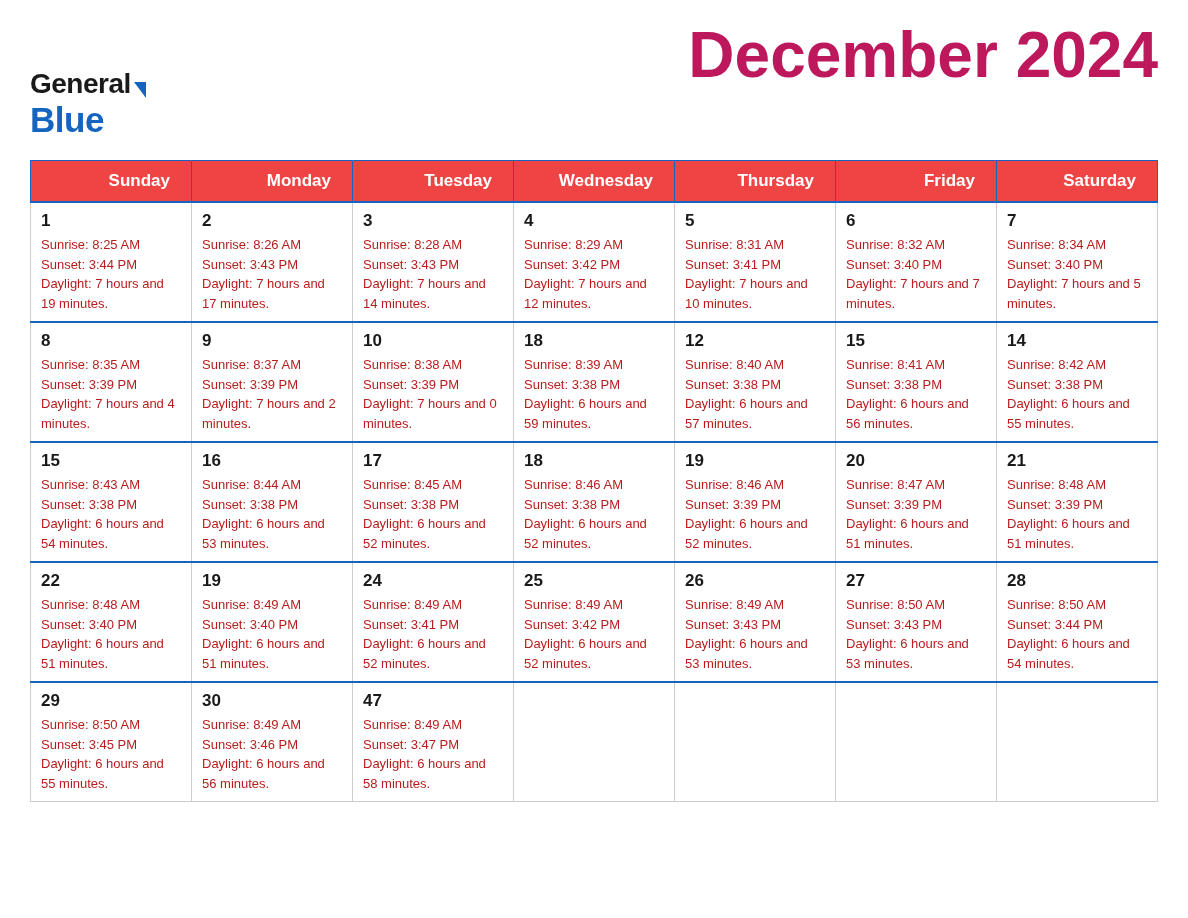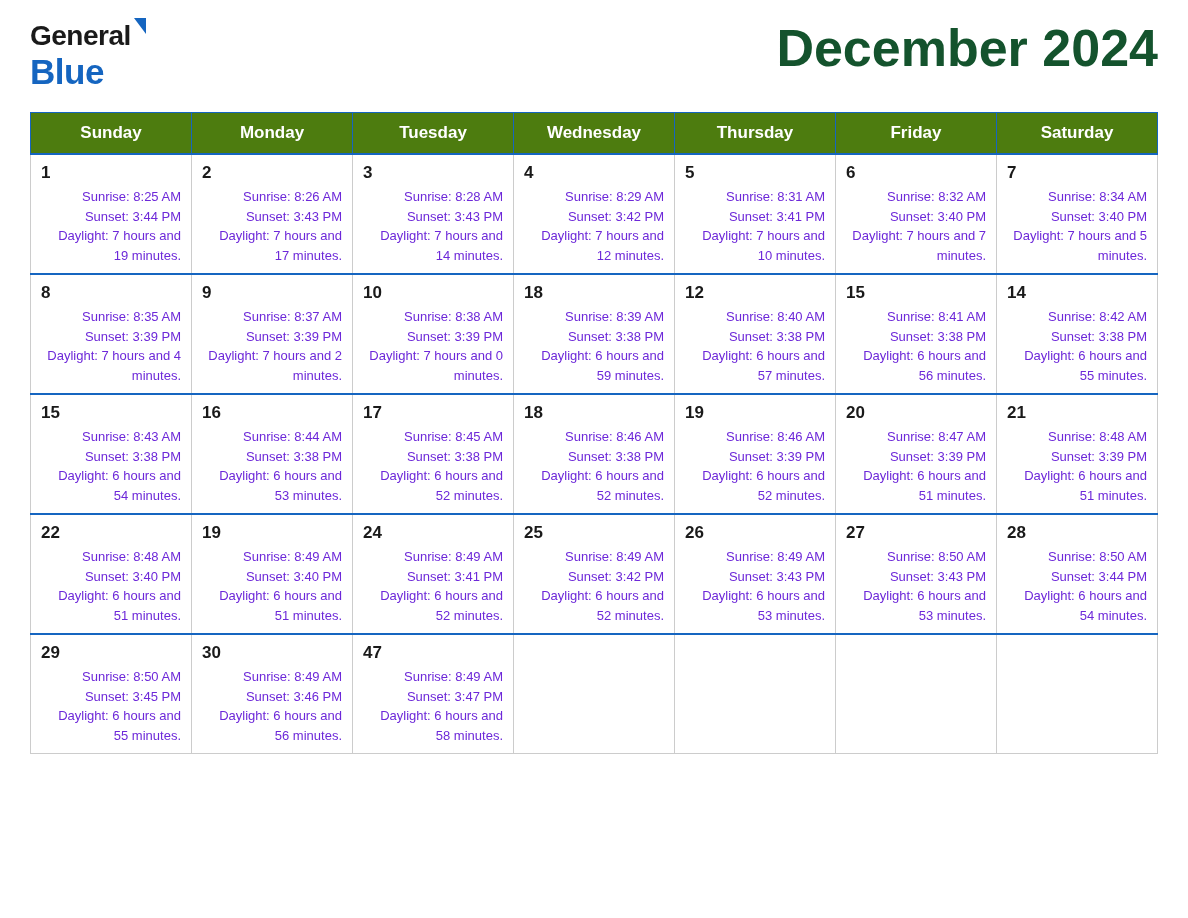--- a/index.html
+++ b/index.html
@@ -40,42 +40,42 @@
       border-left: 12px solid transparent;
       border-top: 16px solid #1565c0;
       margin-left: 3px;
       vertical-align: middle;
       transform: translateY(-2px);
     }
     .title-area {
       text-align: right;
     }
     .month-title {
-      font-size: 52px;
-      font-weight: bold;
-      color: #14532d;
+      font-size: 64px;
+      font-weight: bold;
+      color: #be185d;
       line-height: 1.1;
     }
     .location {
       font-size: 22px;
       color: #444;
       margin-top: 4px;
     }
     .calendar {
       width: 100%;
       border-collapse: collapse;
       border: 1px solid #bbb;
     }
     .calendar th {
-      background-color: #4d7c0f;
+      background-color: #ef4444;
       color: #fff;
       font-size: 17px;
       font-weight: 600;
-      padding: 10px 12px;
-      text-align: center;
+      padding: 10px 21px;
+      text-align: right;
       border: 1px solid #1565c0;
     }
     .calendar td {
       vertical-align: top;
       border: 1px solid #ccc;
       padding: 8px 10px;
       width: 14.28%;
       min-height: 110px;
       font-size: 13px;
       color: #222;
@@ -85,30 +85,30 @@
     }
     .day-number {
       font-size: 17px;
       font-weight: bold;
       color: #1a1a1a;
       display: block;
       margin-bottom: 4px;
     }
     .day-info {
       line-height: 1.5;
-      color: #6d28d9;
+      color: #b91c1c;
       font-size: 13px;
-      text-align: right;
     }
     .empty-cell {
       background: #fff;
     }
     .logo-line {
       display: flex;
-      align-items: flex-start;
+      align-items: flex-end;
+      margin-top: 48px;
     }
   </style>
 </head>
 <body>
 
 <div class="header">
   <div class="logo">
     <div class="logo-line">
       <span class="logo-general">General</span>
       <span class="logo-arrow"></span>

